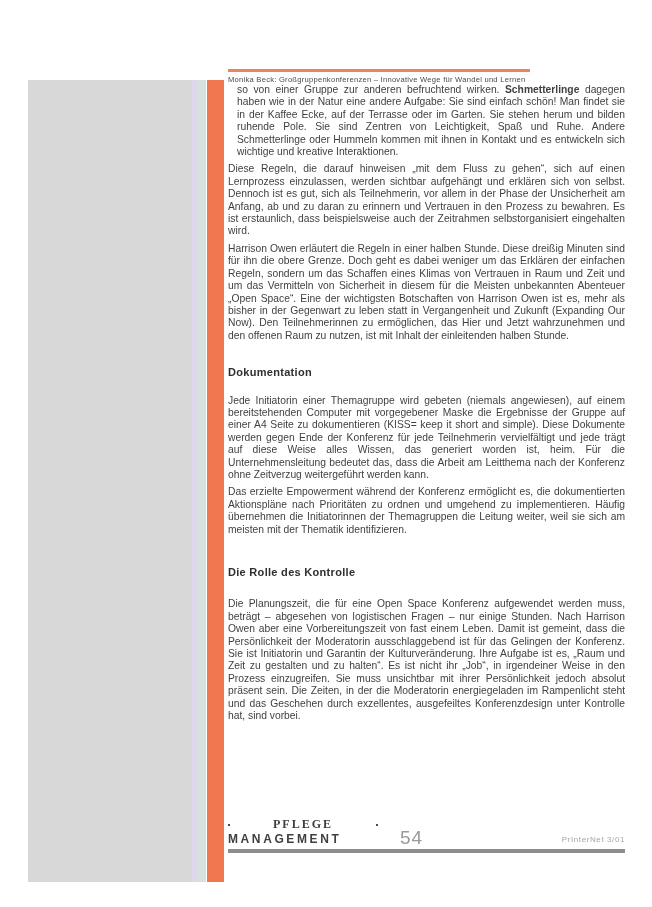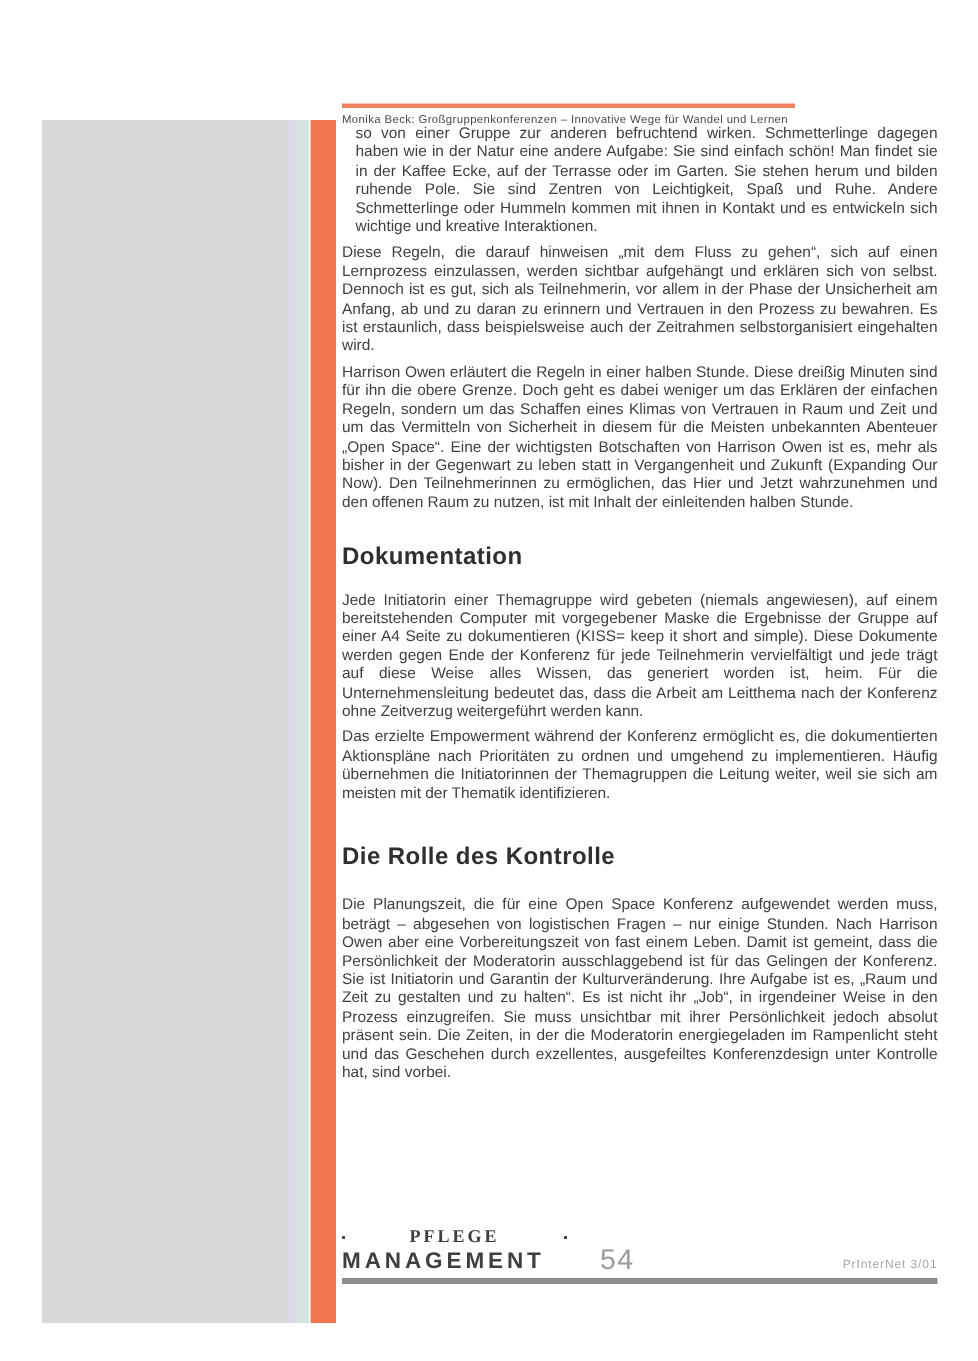--- a/index.html
+++ b/index.html
@@ -43,42 +43,42 @@
   }
 
   
   .article{
     position:absolute;left:228px;top:84px;width:397px;
     font-size:10.3px;line-height:12.4px;color:#3f3f3f;
     text-align:justify;
   }
   .article p{margin:0 0 5px 0;}
   .article p.indented{margin-left:9px;}
-  .article .bold{font-weight:normal;}
+  .article .bold{font-weight:bold;}
   .article .uline{}
   h2.sect{
-    font-size:16px;color:#2f2f2f;letter-spacing:0.3px;
+    font-size:11px;color:#2f2f2f;letter-spacing:0.3px;
     margin:24px 0 16px 0;font-weight:bold;text-align:left;
   }
   h2.sect.second{margin-top:30px;margin-bottom:20px;}
 
   
   .footer{
     position:absolute;left:228px;top:817px;width:397px;
   }
   .footer-row{display:flex;align-items:flex-end;}
   .logo{width:150px;color:#3f3f3f;}
   .logo-top{display:flex;align-items:center;gap:40px;}
   .logo-top .rule{flex:1;border-top:2px solid #4a4a4a;}
   .logo-top .logo-word{
     font-family:"Liberation Serif",serif;font-size:12px;
     letter-spacing:2px;padding:0 3px;font-weight:bold;
   }
   .logo-bottom{
-    font-size:15px;font-weight:bold;letter-spacing:2.6px;
+    font-size:12px;font-weight:bold;letter-spacing:2.6px;
     margin-top:0px;white-space:nowrap;
   }
   .page-number{
     margin-left:22px;font-size:19px;font-weight:normal;color:#9a9a9a;
     line-height:0.85;letter-spacing:1px;
   }
   .issue{
     margin-left:auto;font-size:8px;color:#a5a5a5;letter-spacing:0.6px;
     padding-bottom:2px;white-space:nowrap;text-align:right;
   }

